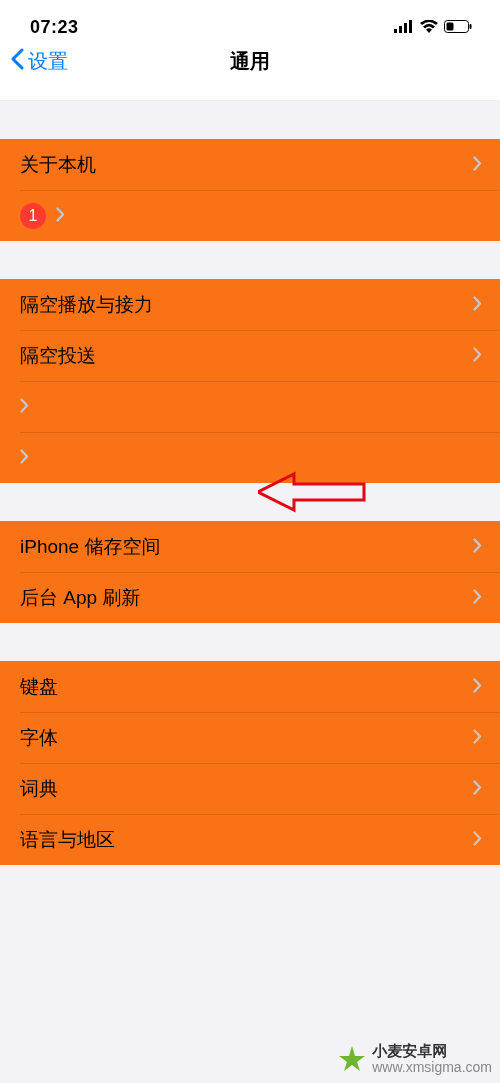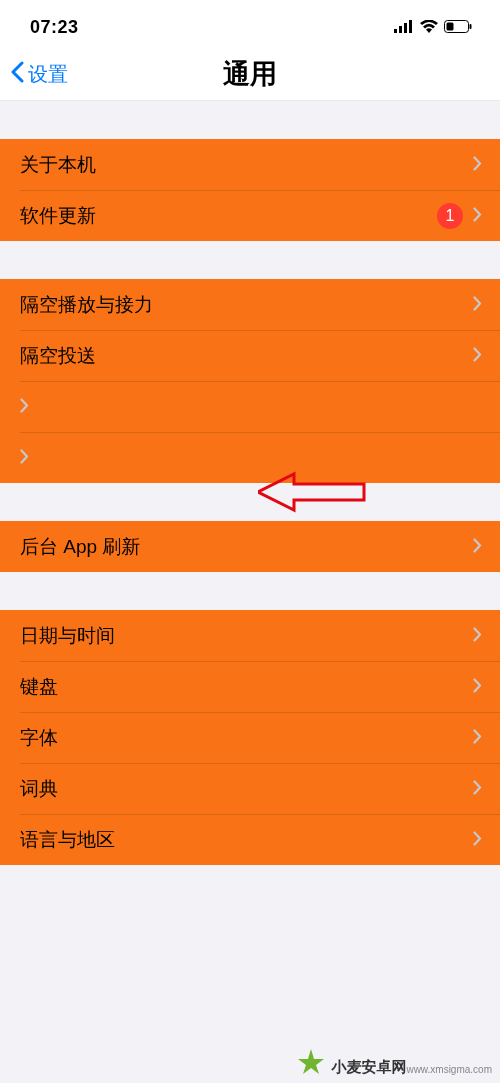--- a/index.html
+++ b/index.html
@@ -31,37 +31,37 @@
     }
     .status-icons {
       display: flex;
       align-items: center;
       gap: 6px;
     }
     .nav-bar {
       height: 53px;
       background: #fff;
       display: flex;
-      align-items: center;
+      align-items: flex-start;
       position: relative;
       border-bottom: 1px solid rgba(0,0,0,0.08);
     }
     .nav-back {
       display: flex;
       align-items: center;
       color: #007aff;
       font-size: 20px;
       padding-left: 10px;
       gap: 4px;
     }
     .nav-title {
       position: absolute;
       left: 50%;
       transform: translateX(-50%);
-      font-size: 27px;
+      font-size: 20px;
       font-weight: 600;
       color: #000;
     }
     .group {
       background: #f97316;
       margin-top: 38px;
     }
     .group:first-of-type {
       margin-top: 38px;
     }
@@ -116,33 +116,31 @@
       gap: 6px;
       font-size: 13px;
       color: #555;
     }
     .watermark-logo {
       width: 28px;
       height: 28px;
     }
     .watermark-text {
       display: flex;
-      flex-direction: row;
+      flex-direction: column;
       line-height: 1.15;
-      align-items: flex-end;
     }
     .watermark-text .main {
       font-size: 15px;
       font-weight: 600;
       color: #333;
     }
     .watermark-text .sub {
-      font-size: 10px;
+      font-size: 14px;
       color: #888;
-      margin-top: 17px;
     }
   </style>
 </head>
 <body>
 
 <div class="status-bar">
   <span class="status-time">07:23</span>
   <span class="status-icons">
     <span>
       <svg width="20" height="13" viewBox="0 0 20 13">
@@ -180,21 +178,20 @@
 </div>
 
 <div class="group">
   <div class="row">
     <span class="row-label">关于本机</span>
     <span class="chevron"><svg width="9" height="15" viewBox="0 0 9 15">
           <path d="M1.5 1.5 L7 7.5 L1.5 13.5" stroke="#c7c7cc" stroke-width="2.2" fill="none" stroke-linecap="round" stroke-linejoin="round"></path>
         </svg></span>
   </div>
   <div class="row">
-    <span class="row-label">软件更新</span>
     <span class="badge">1</span>
     <span class="chevron"><svg width="9" height="15" viewBox="0 0 9 15">
           <path d="M1.5 1.5 L7 7.5 L1.5 13.5" stroke="#c7c7cc" stroke-width="2.2" fill="none" stroke-linecap="round" stroke-linejoin="round"></path>
         </svg></span>
   </div>
 </div>
 
 <div class="group">
   <div class="row">
     <span class="row-label">隔空播放与接力</span>
@@ -215,34 +212,34 @@
   </div>
   <div class="row">
     <span class="chevron"><svg width="9" height="15" viewBox="0 0 9 15">
           <path d="M1.5 1.5 L7 7.5 L1.5 13.5" stroke="#c7c7cc" stroke-width="2.2" fill="none" stroke-linecap="round" stroke-linejoin="round"></path>
         </svg></span>
   </div>
 </div>
 
 <div class="group">
   <div class="row">
+    <span class="row-label">iPhone 储存空间</span>
+    <span class="chevron"><svg width="9" height="15" viewBox="0 0 9 15">
+          <path d="M1.5 1.5 L7 7.5 L1.5 13.5" stroke="#c7c7cc" stroke-width="2.2" fill="none" stroke-linecap="round" stroke-linejoin="round"></path>
+        </svg></span>
+  </div>
+  <div class="row">
     <span class="row-label">后台 App 刷新</span>
     <span class="chevron"><svg width="9" height="15" viewBox="0 0 9 15">
           <path d="M1.5 1.5 L7 7.5 L1.5 13.5" stroke="#c7c7cc" stroke-width="2.2" fill="none" stroke-linecap="round" stroke-linejoin="round"></path>
         </svg></span>
   </div>
 </div>
 
 <div class="group">
-  <div class="row">
-    <span class="row-label">日期与时间</span>
-    <span class="chevron"><svg width="9" height="15" viewBox="0 0 9 15">
-          <path d="M1.5 1.5 L7 7.5 L1.5 13.5" stroke="#c7c7cc" stroke-width="2.2" fill="none" stroke-linecap="round" stroke-linejoin="round"></path>
-        </svg></span>
-  </div>
   <div class="row">
     <span class="row-label">键盘</span>
     <span class="chevron"><svg width="9" height="15" viewBox="0 0 9 15">
           <path d="M1.5 1.5 L7 7.5 L1.5 13.5" stroke="#c7c7cc" stroke-width="2.2" fill="none" stroke-linecap="round" stroke-linejoin="round"></path>
         </svg></span>
   </div>
   <div class="row">
     <span class="row-label">字体</span>
     <span class="chevron"><svg width="9" height="15" viewBox="0 0 9 15">
           <path d="M1.5 1.5 L7 7.5 L1.5 13.5" stroke="#c7c7cc" stroke-width="2.2" fill="none" stroke-linecap="round" stroke-linejoin="round"></path>

